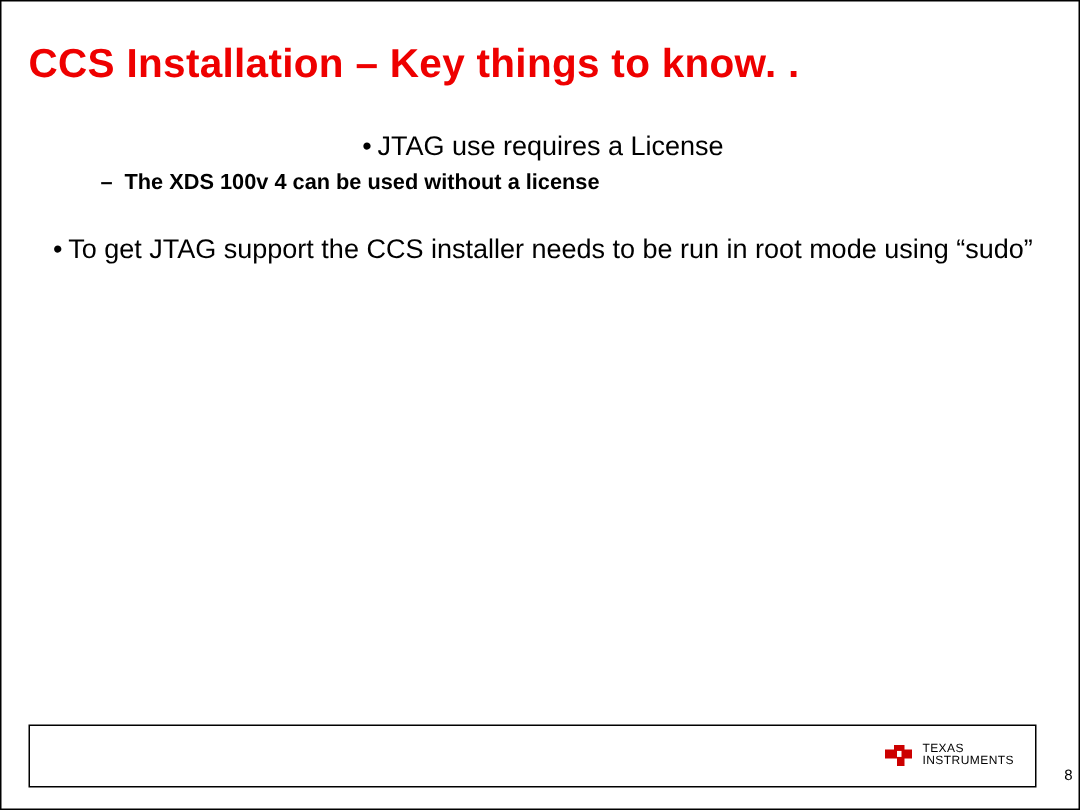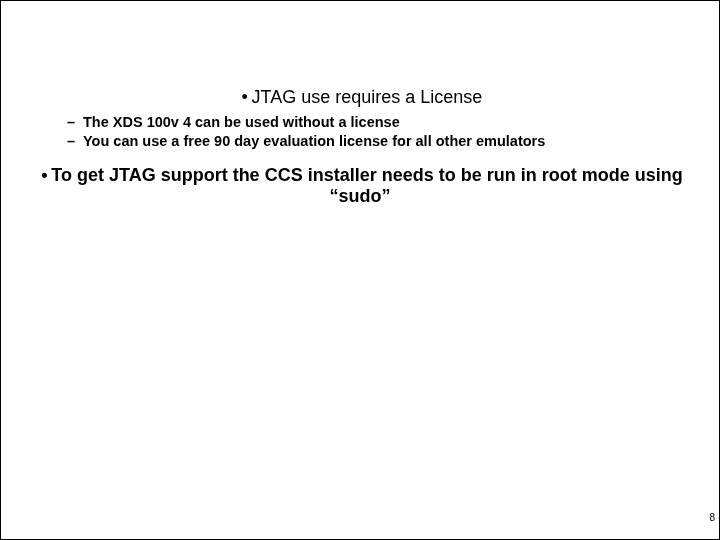--- a/index.html
+++ b/index.html
@@ -27,21 +27,21 @@
     left: 30px;
     right: 30px;
   }
   .b1 {
     font-size: 18px;
     margin-top: 0;
     margin-bottom: 6px;
     text-align: center;
   }
   .b1 .dot { display:inline-block; width: 14px; }
-  .b1.spaced { margin-top: 16px; font-weight: bold; }
+  .b1.spaced { margin-top: 26px; }
   .sub {
     font-size: 14.5px;
     font-weight: bold;
     margin-left: 36px;
     margin-top: 3px;
   }
   .sub .dash { display:inline-block; width: 16px; }
   .footer {
     position: absolute;
     left: 18px;
@@ -75,36 +75,48 @@
     bottom: 16px;
     font-size: 10px;
     color: #000;
   }
 </style>
 </head>
 <body>
 
 <div class="slide">
 
+  <div class="title">CCS Installation – Key things to know. .</div>
 
   <div class="body">
 
     <div class="b1">
       <span class="dot">•</span><span>JTAG use requires a License</span>
     </div>
 
     <div class="sub">
       <span class="dash">–</span><span>The XDS 100v 4 can be used without a license</span>
     </div>
-    <div class="sub">
-      <span class="dash">–</span><span>You can use a free 90 day evaluation license for all other emulators</span>
-    </div>
 
     <div class="b1 spaced">
       <span class="dot">•</span><span>To get JTAG support the CCS installer needs to be run in root mode using “sudo”</span>
     </div>
 
   </div>
 
+  <div class="footer">
+    <div class="logo">
+      <span class="ti-chip">
+        <svg viewBox="0 0 20 16" width="20" height="16">
+          <path d="M1 4 L7 4 L7 1 L14 1 L14 4 L19 4 L19 10 L14 10 L14 15 L9 15 L9 10 L1 10 Z" fill="#cc0000"></path>
+          <rect x="9" y="5" width="3" height="4" fill="#fff"></rect>
+        </svg>
+      </span>
+      <div class="logo-text">
+        <div>TEXAS</div>
+        <div>INSTRUMENTS</div>
+      </div>
+    </div>
+  </div>
 
   <div class="pagenum">8</div>
 
 </div>
 
 </body></html>

